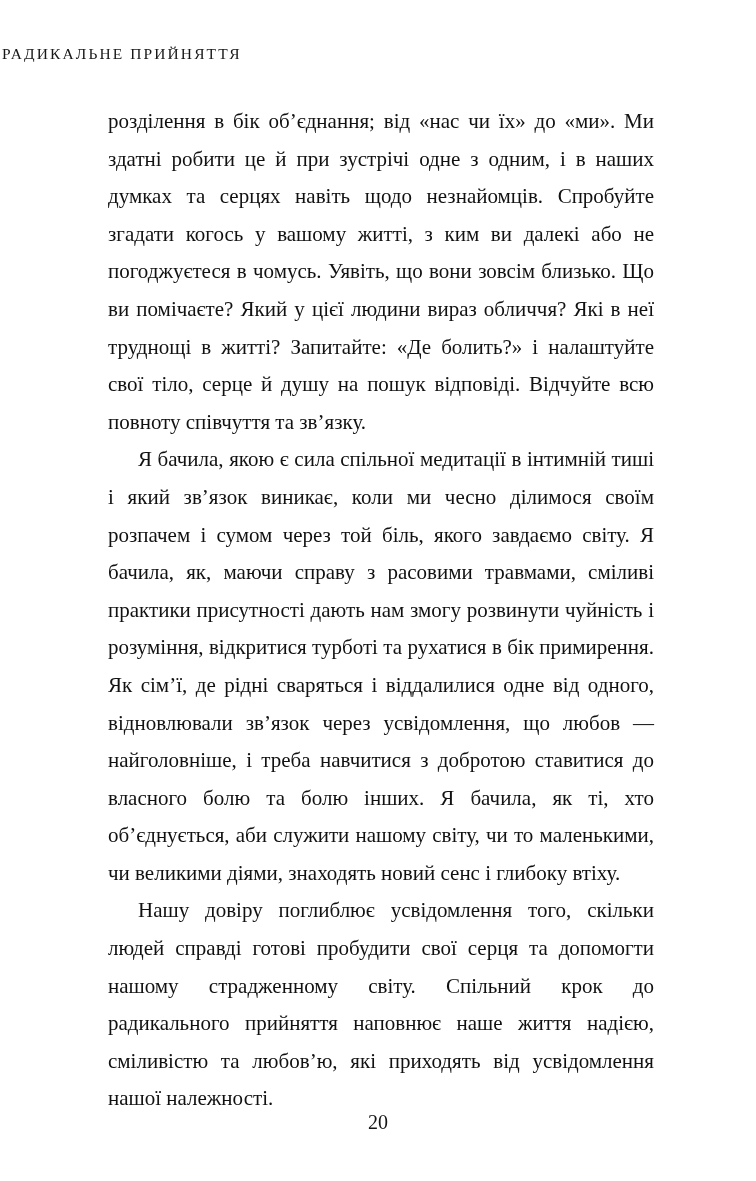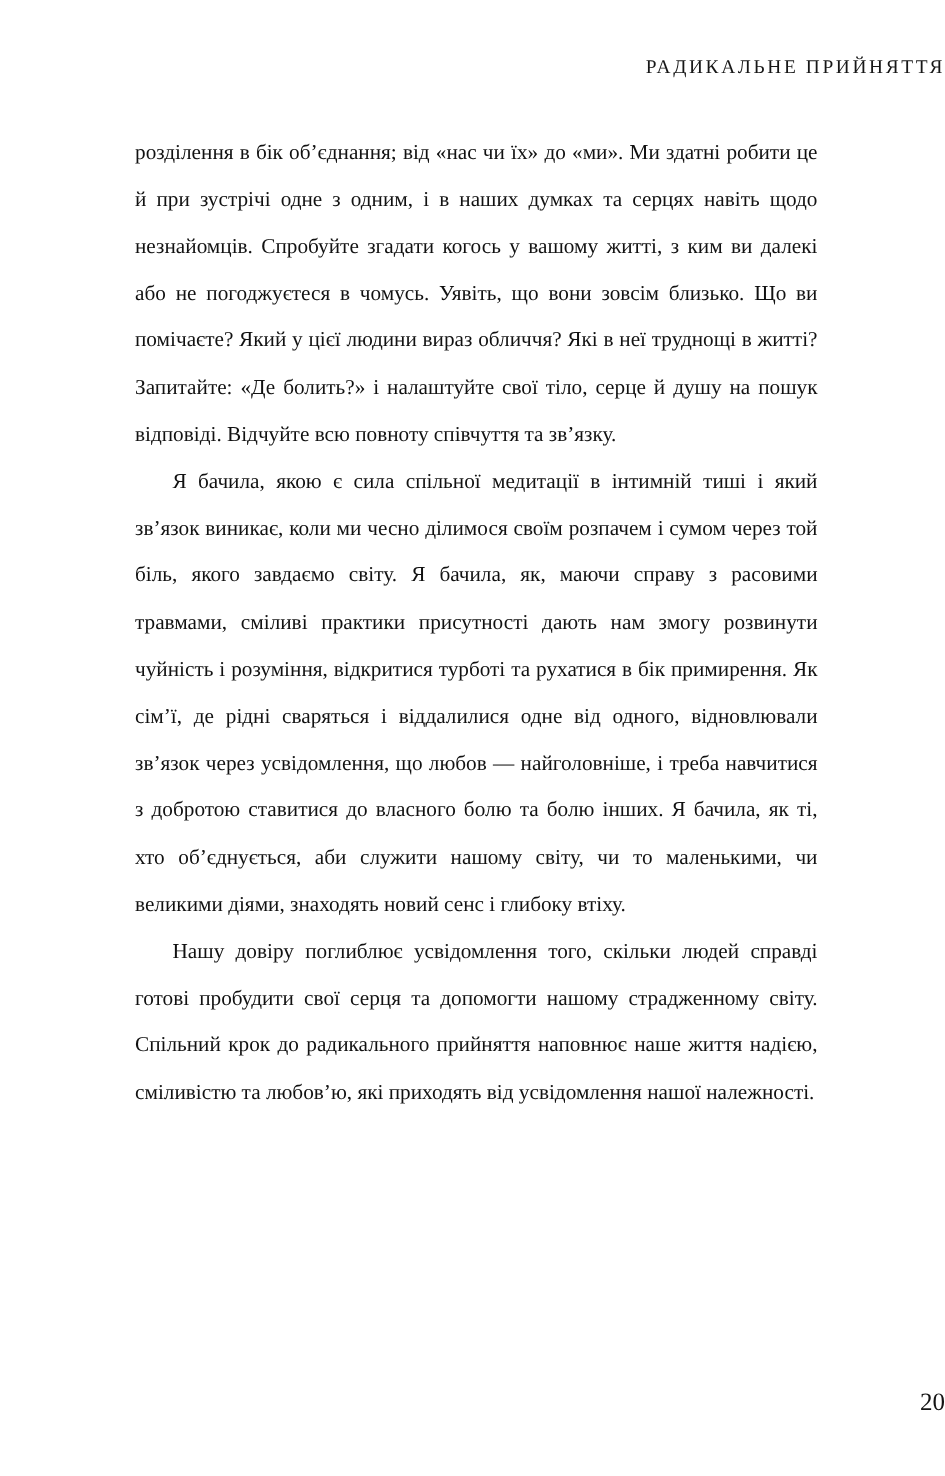--- a/index.html
+++ b/index.html
@@ -19,41 +19,41 @@
     font-family: "Liberation Serif", "DejaVu Serif", serif;
     color: #111111;
   }
 
   
   .running-head {
     position: absolute;
     top: 46px;
     left: 0;
     right: 0;
-    text-align: right;
+    text-align: left;
     font-family: "Liberation Serif", "DejaVu Serif", serif;
     font-size: 15.5px;
     line-height: 1;
     letter-spacing: 2.1px;
     text-indent: 2.1px;
     color: #171717;
     font-weight: 400;
     white-space: nowrap;
   }
 
   
   .textblock {
     position: absolute;
     left: 108px;
     top: 103px;
     width: 546px;
   }
   .textblock p {
     margin: 0;
-    font-size: 17px;
+    font-size: 21px;
     line-height: 37.6px;
     text-align: justify;
     text-justify: inter-word;
     hyphens: manual;
     -webkit-hyphens: manual;
     color: #111111;
     font-weight: 400;
   }
   .textblock p.cont {
     text-indent: 0;
@@ -61,21 +61,21 @@
   .textblock p.indent {
     text-indent: 30px;
   }
 
   
   .folio {
     position: absolute;
     left: 0;
     right: 0;
     top: 1112px;
-    text-align: right;
+    text-align: center;
     font-size: 20px;
     line-height: 1;
     color: #141414;
   }
 </style>
 </head>
 <body>
 
 <div class="page">
 

